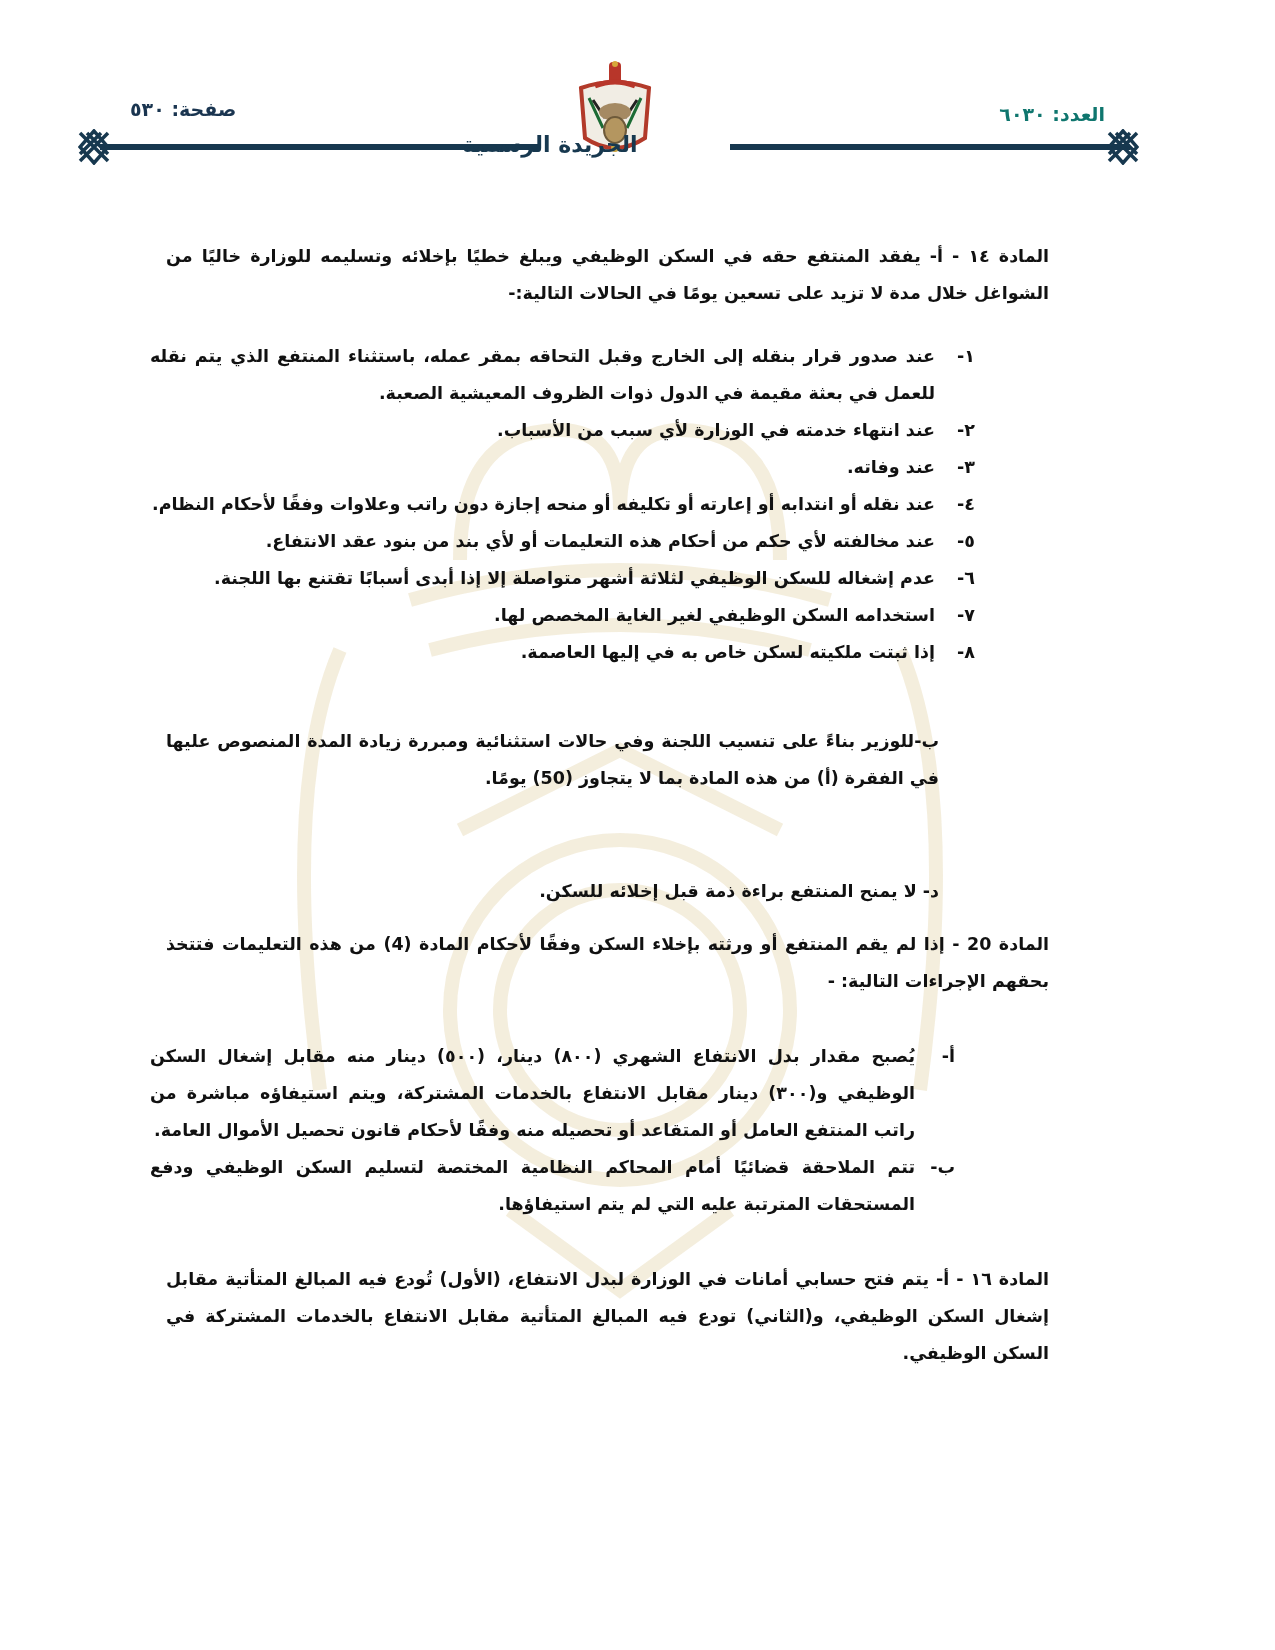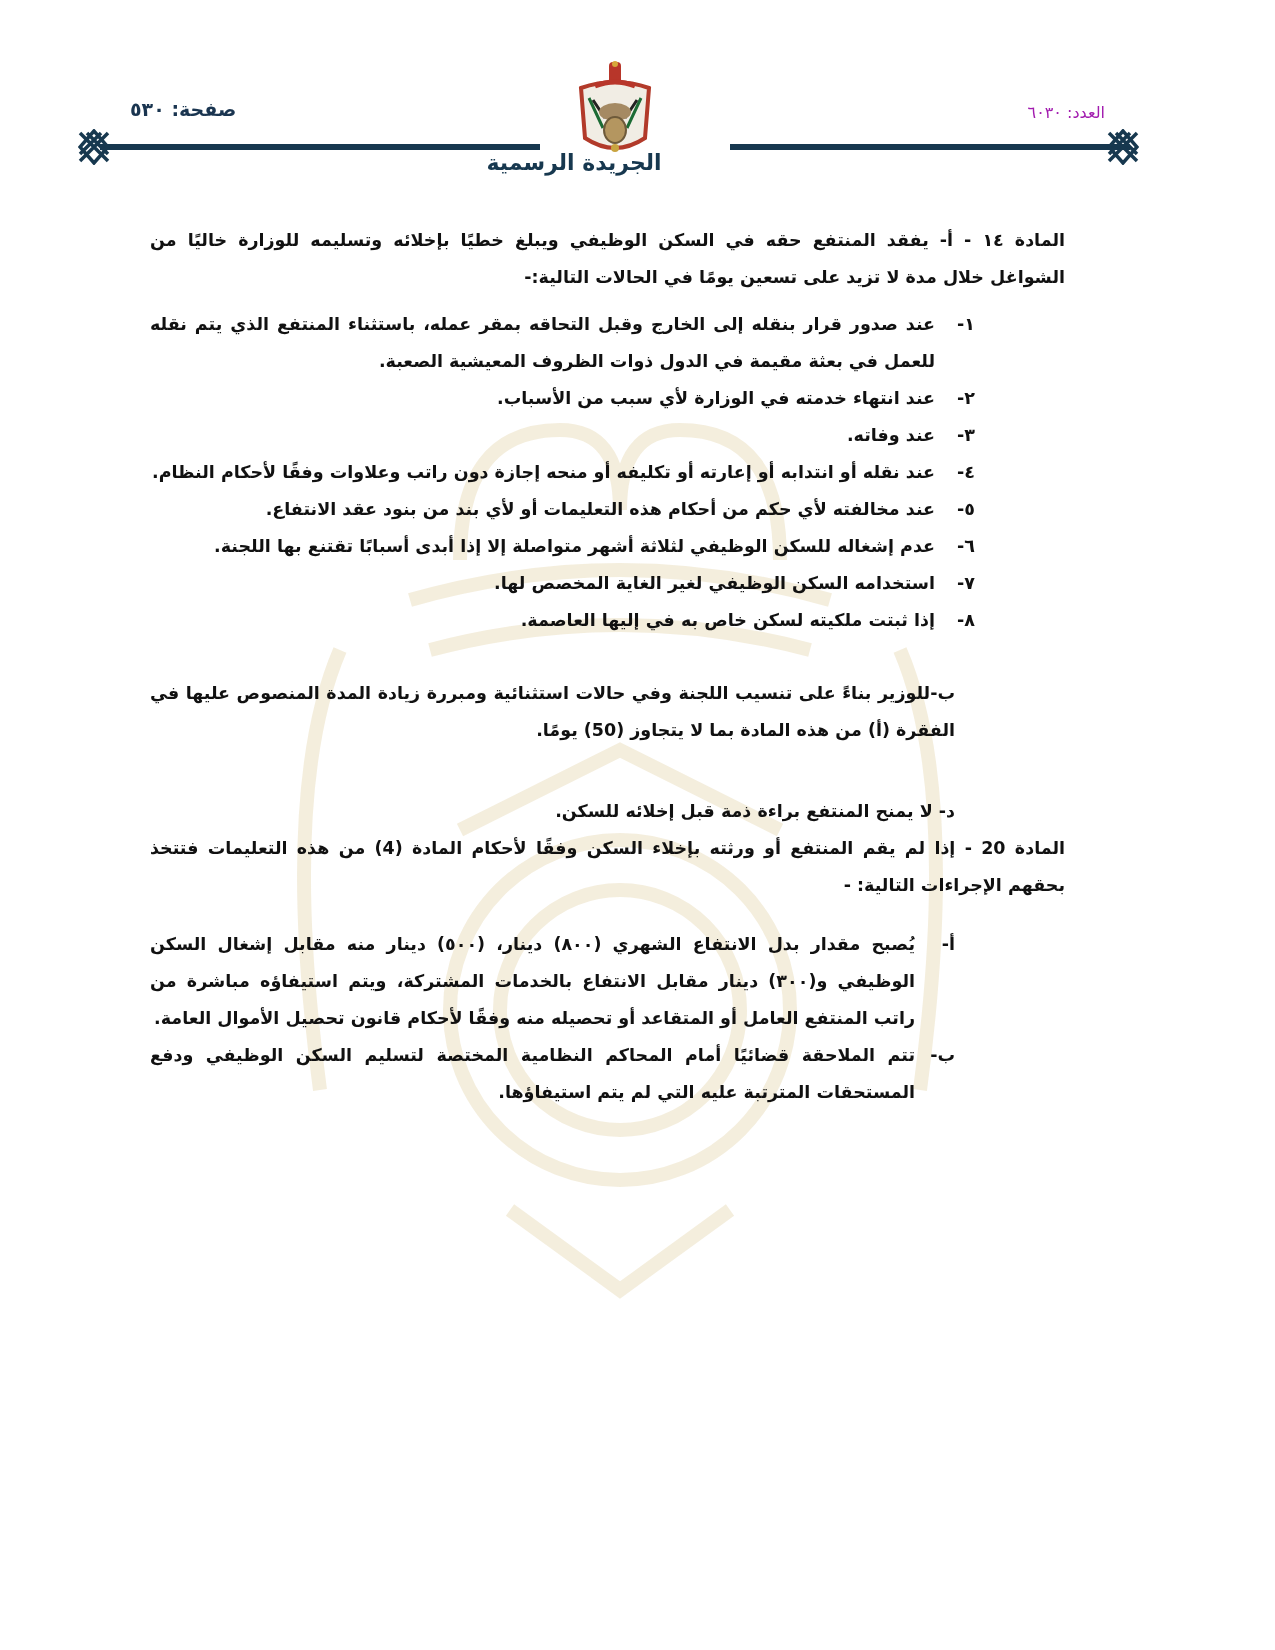--- a/index.html
+++ b/index.html
@@ -8,44 +8,44 @@
     font-family: "DejaVu Sans", "Liberation Sans", sans-serif;
     color: #111;
   }
   .watermark {
     position: absolute; left: 260px; top: 390px; width: 720px; height: 960px;
     opacity: 0.35; pointer-events: none;
   }
   .header { position: absolute; left: 0; top: 0; width: 1275px; height: 200px; }
   .issue {
     position: absolute; right: 170px; top: 103px;
-    font-size: 16px; font-weight: normal; color: #a21caf; direction: rtl;
+    font-size: 19px; font-weight: bold; color: #0f766e; direction: rtl;
   }
   .pageno {
     position: absolute; left: 130px; top: 98px;
     font-size: 19px; font-weight: bold; color: #1a3550; direction: rtl;
   }
   .rule {
     position: absolute; height: 6px; background: #17384f; top: 144px;
   }
   .rule.left { left: 100px; width: 440px; }
   .rule.right { left: 730px; width: 400px; }
   .knot { position: absolute; top: 129px; width: 32px; height: 36px; }
   .knot.left { left: 78px; }
   .knot.right { left: 1107px; }
   .emblem { position: absolute; left: 575px; top: 58px; width: 80px; height: 102px; }
   .gazette-title {
-    position: absolute; left: 0; width: 1100px; top: 150px; text-align: center;
-    font-size: 22px; font-weight: bold; color: #17384f; padding-left: 24px;
+    position: absolute; left: 0; width: 1100px; top: 132px; text-align: center;
+    font-size: 22px; font-weight: bold; color: #17384f;
   }
   .content {
     position: absolute; left: 150px; top: 222px; width: 915px;
     font-size: 17.5px; font-weight: bold; line-height: 37px; direction: rtl;
   }
-  .para { margin: 0; text-align: justify; }
+  .para { margin: 16px; text-align: justify; }
   .indent1 { padding-right: 140px; }
   .item { display: flex; margin: 0; }
   .item .num { width: 40px; flex: none; }
   .item .txt { flex: 1; text-align: justify; }
   .gap-sm { height: 10px; }
   .gap-md { height: 22px; }
   .gap-lg { height: 36px; }
   .sub { padding-right: 110px; text-align: justify; }
 </style>
 </head>
@@ -160,13 +160,19 @@
       </div>
       <div class="item">
         <span class="num">ب-</span>
         <span class="txt">تتم الملاحقة قضائيًا أمام المحاكم النظامية المختصة لتسليم السكن الوظيفي ودفع المستحقات المترتبة عليه التي لم يتم استيفاؤها.</span>
       </div>
     </div>
   </div>
 
   <div class="gap-md"></div>
 
+  <div>
+    <p class="para">
+      <span>المادة ١٦ -</span>
+      <span>أ- يتم فتح حسابي أمانات في الوزارة لبدل الانتفاع، (الأول) تُودع فيه المبالغ المتأتية مقابل إشغال السكن الوظيفي، و(الثاني) تودع فيه المبالغ المتأتية مقابل الانتفاع بالخدمات المشتركة في السكن الوظيفي.</span>
+    </p>
+  </div>
 </div>
 
 </body></html>

